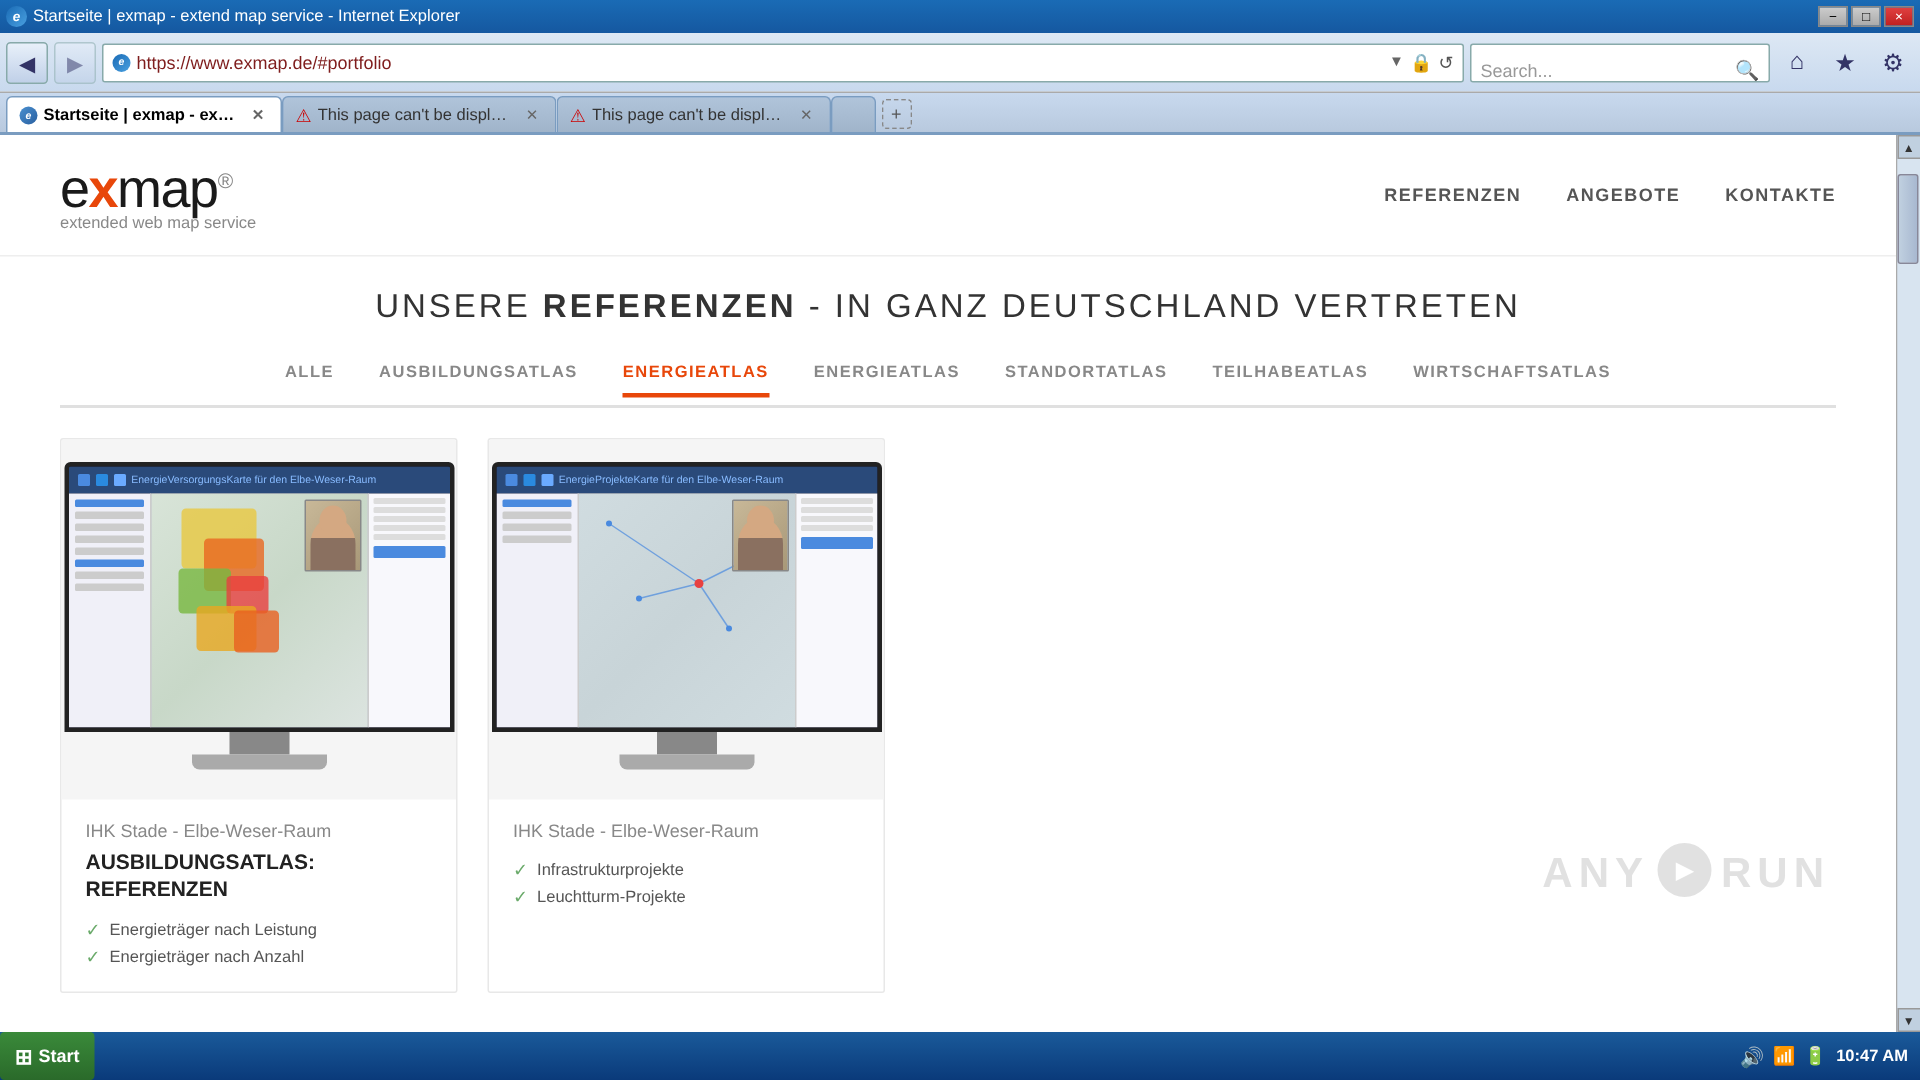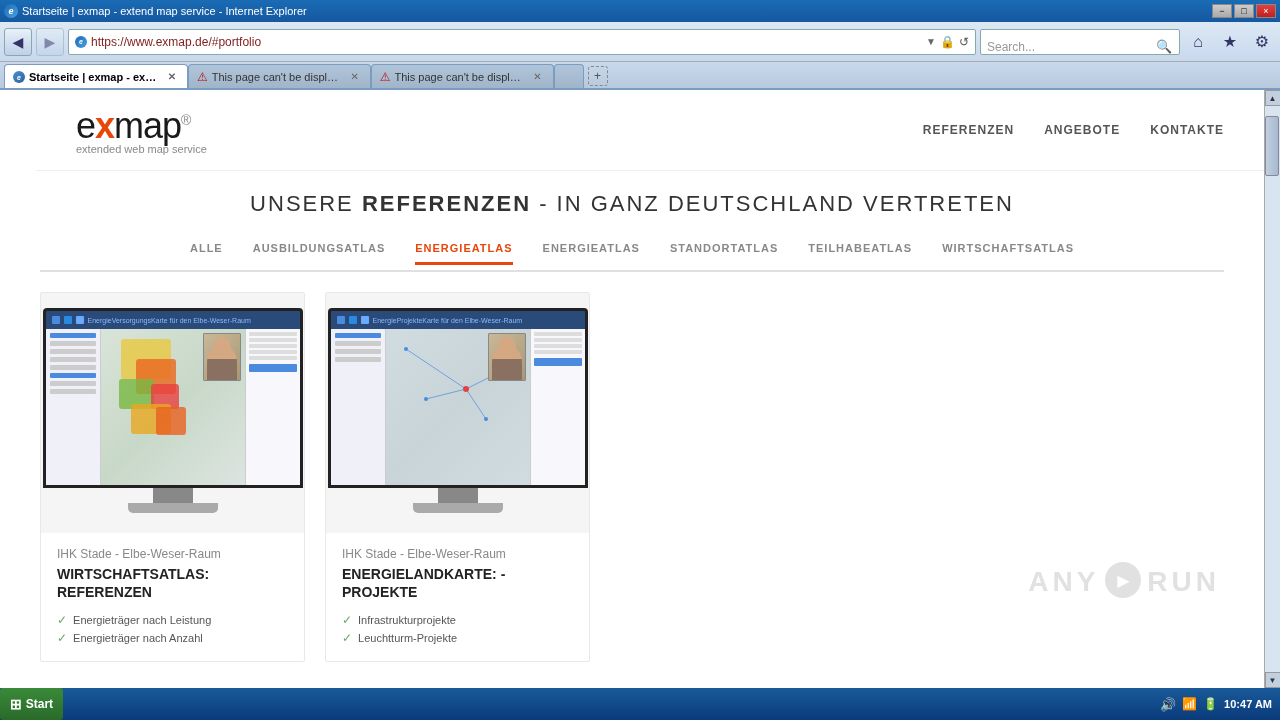--- a/index.html
+++ b/index.html
@@ -171,21 +171,20 @@
       overflow: hidden;
     }
 
     
     .site-header {
       display: flex;
       align-items: center;
       justify-content: space-between;
       padding: 15px 40px;
       border-bottom: 1px solid #eee;
-      margin-left: 36px;
     }
     .logo-area { display: flex; flex-direction: column; }
     .logo-text {
       font-size: 36px;
       font-weight: 300;
       color: #1a1a1a;
       letter-spacing: -1px;
       font-family: Arial, sans-serif;
     }
     .logo-x { color: #e8470a; font-weight: bold; }
@@ -626,21 +625,21 @@
                   </div>
                 </div>
               </div>
               <div class="monitor-base-neck"></div>
               <div class="monitor-base-stand"></div>
             </div>
           </div>
           <div class="card-body">
             <div class="card-subtitle">IHK Stade - Elbe-Weser-Raum</div>
             <div class="card-title">
-              <span>WIRTSCHAFTSATLAS:</span><br>
+              <span>AUSBILDUNGSATLAS:</span><br>
               <span>REFERENZEN</span>
             </div>
             <ul class="card-features">
               <li class="card-feature">
                 <span class="check-icon">✓</span>
                 <span>Energieträger nach Leistung</span>
               </li>
               <li class="card-feature">
                 <span class="check-icon">✓</span>
                 <span>Energieträger nach Anzahl</span>
@@ -698,24 +697,20 @@
                     </div>
                   </div>
                 </div>
               </div>
               <div class="monitor-base-neck"></div>
               <div class="monitor-base-stand"></div>
             </div>
           </div>
           <div class="card-body">
             <div class="card-subtitle">IHK Stade - Elbe-Weser-Raum</div>
-            <div class="card-title">
-              <span>ENERGIELANDKARTE: -</span><br>
-              <span>PROJEKTE</span>
-            </div>
             <ul class="card-features">
               <li class="card-feature">
                 <span class="check-icon">✓</span>
                 <span>Infrastrukturprojekte</span>
               </li>
               <li class="card-feature">
                 <span class="check-icon">✓</span>
                 <span>Leuchtturm-Projekte</span>
               </li>
             </ul>

